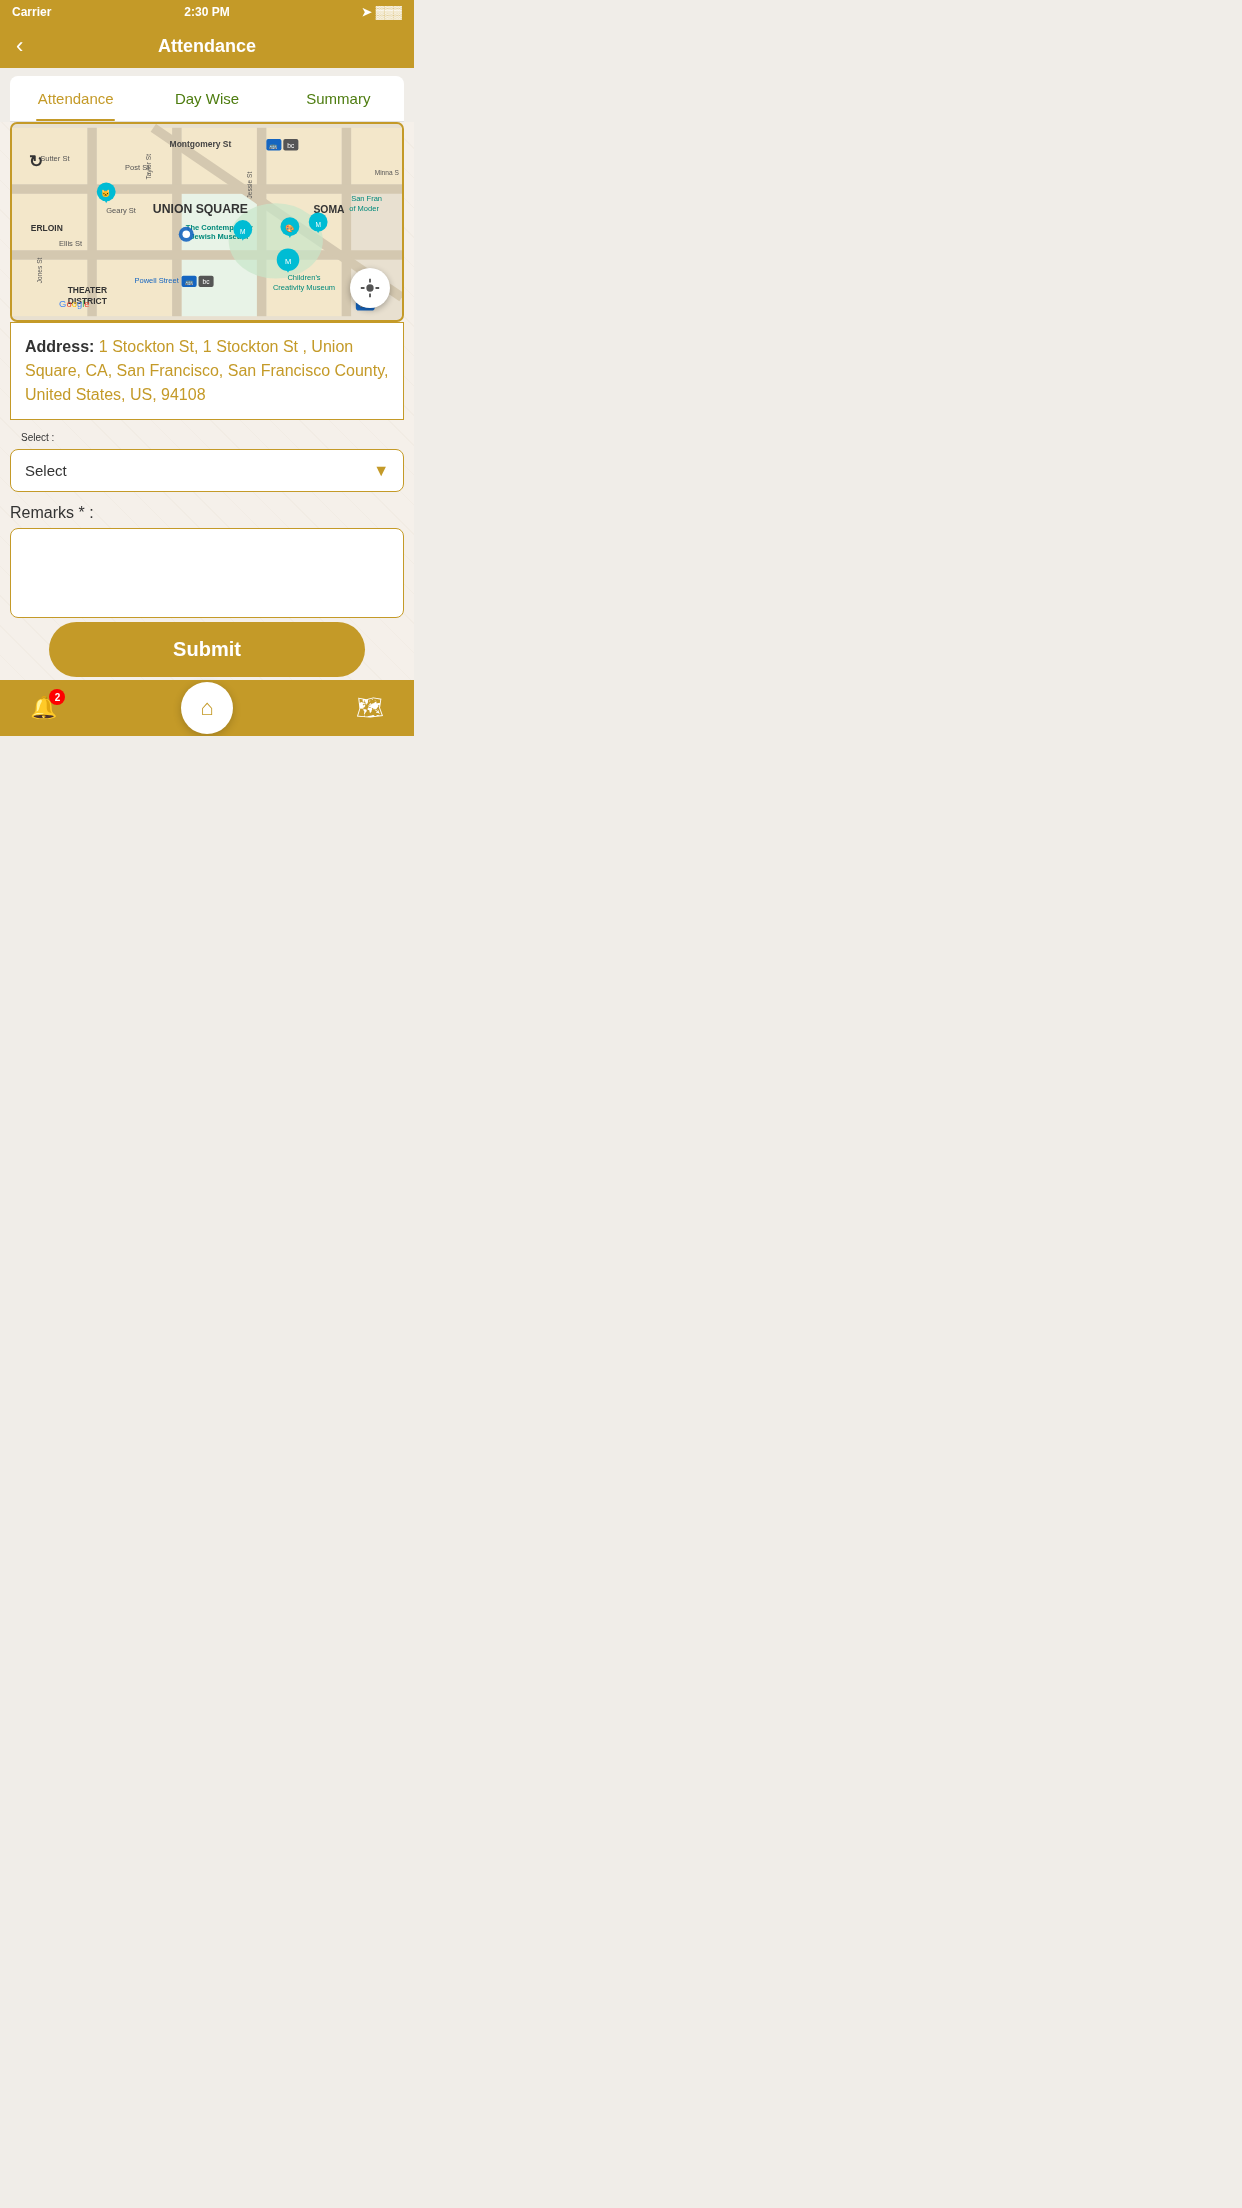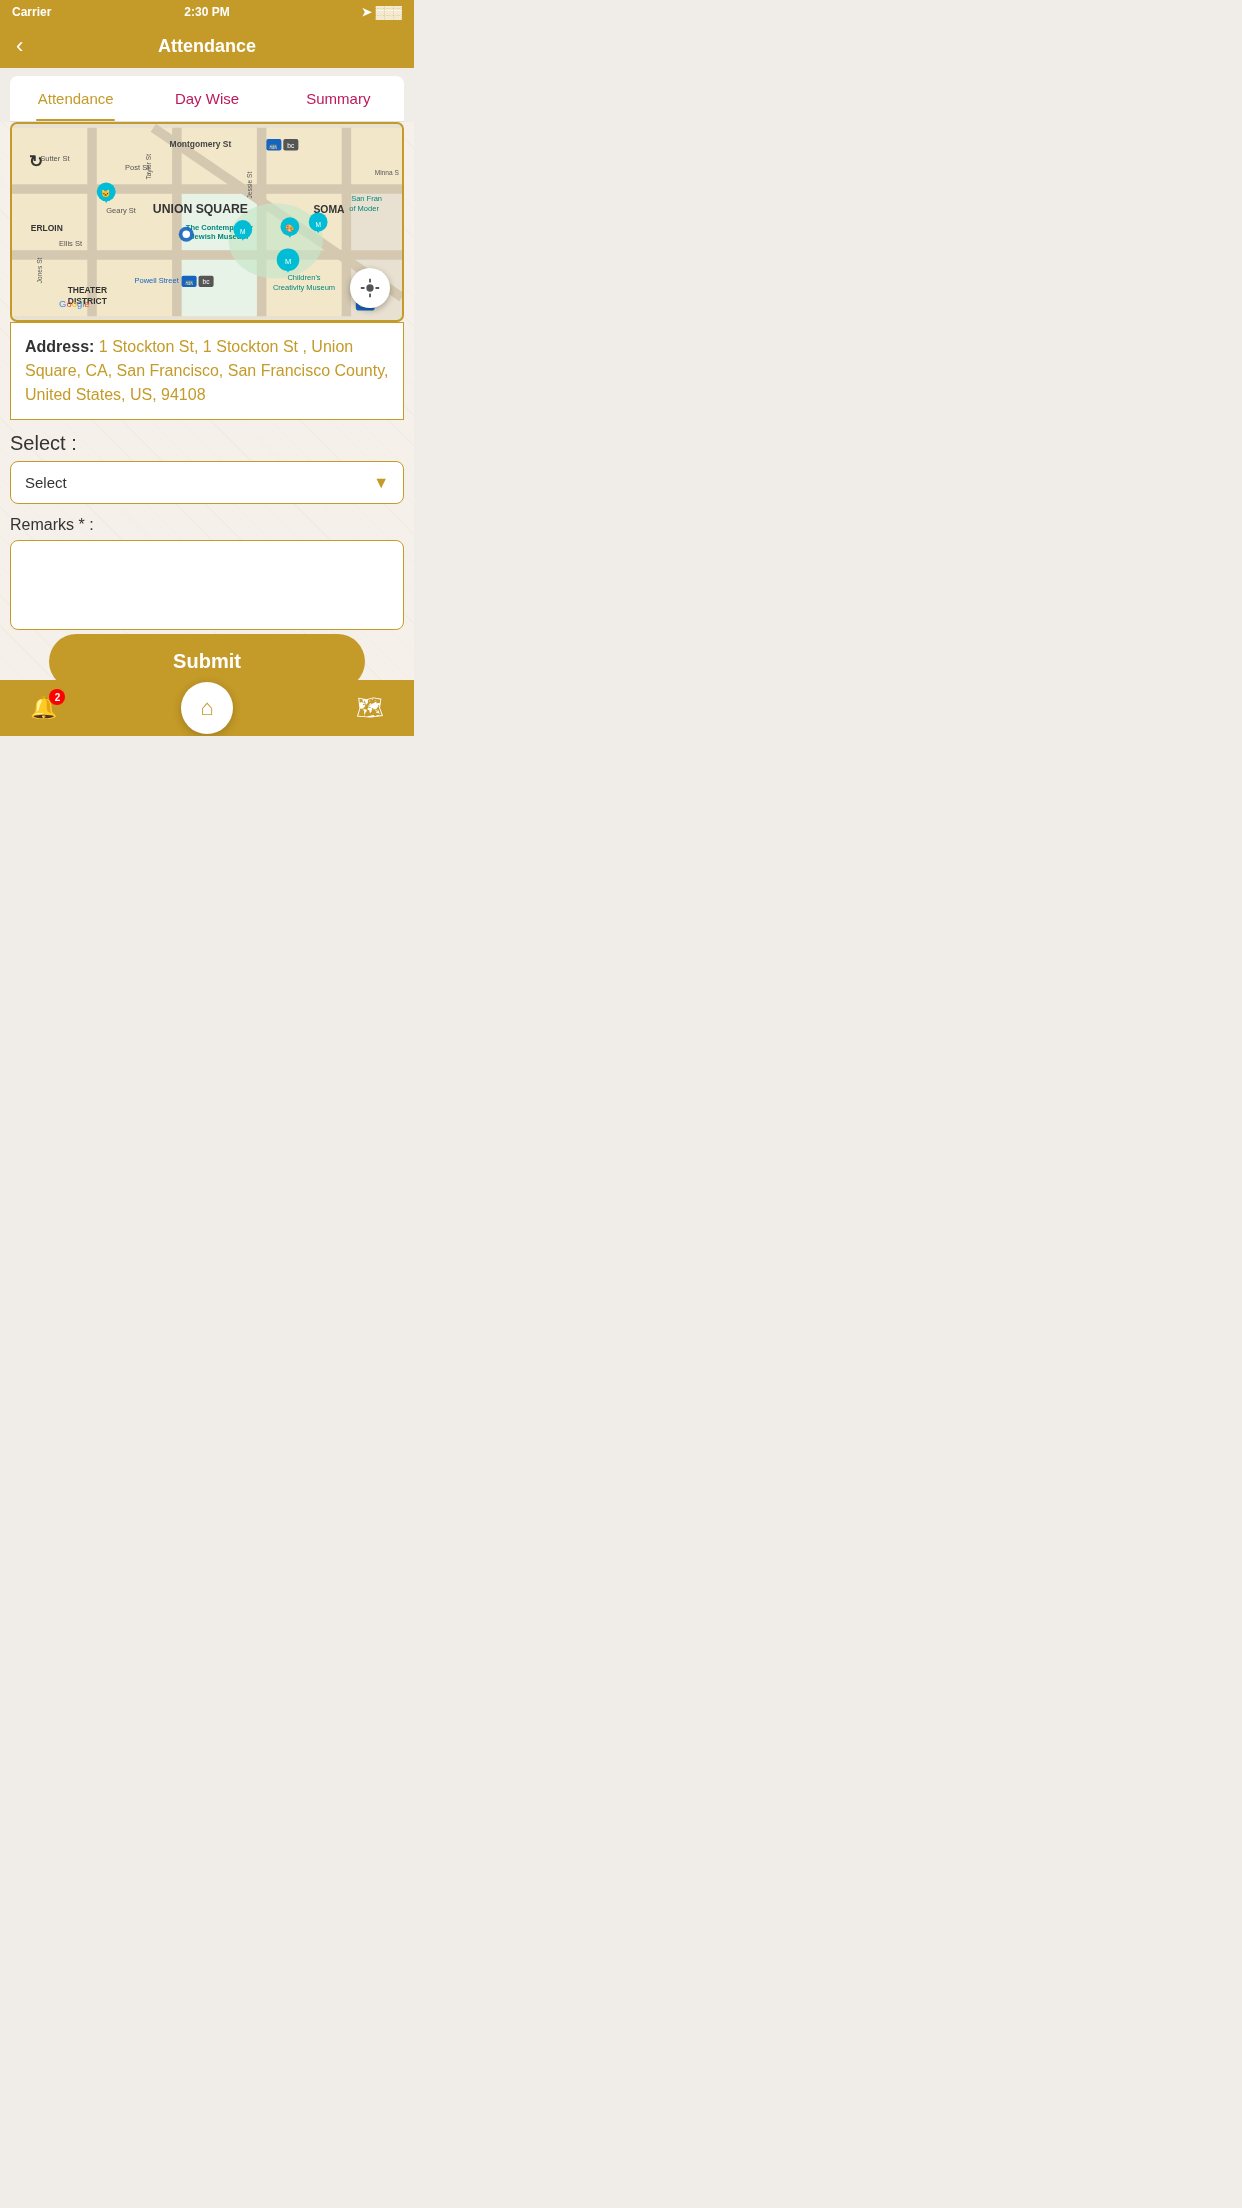--- a/index.html
+++ b/index.html
@@ -69,21 +69,21 @@
       display: flex;
       border-bottom: 1px solid #e0e0e0;
       margin: 8px 10px 0;
       border-radius: 8px 8px 0 0;
     }
     .tab {
       flex: 1;
       text-align: center;
       padding: 14px 0;
       font-size: 15px;
-      color: #be185d;
+      color: #4d7c0f;
       cursor: pointer;
       position: relative;
     }
     .tab.active {
       color: #c49a28;
     }
     .tab.active::after {
       content: '';
       position: absolute;
       bottom: 0;
@@ -159,24 +159,25 @@
     }
     .address-box .value {
       color: #c49a28;
     }
 
     
     .form-section {
       margin-top: 12px;
     }
     .form-label {
-      font-size: 20px;
+      font-size: 10px;
       color: #333;
       margin-bottom: 6px;
       font-weight: 500;
+      margin-left: 11px;
     }
     .select-wrapper {
       position: relative;
       background: white;
       border: 1.5px solid #c49a28;
       border-radius: 8px;
       overflow: hidden;
     }
     .select-field {
       width: 100%;

